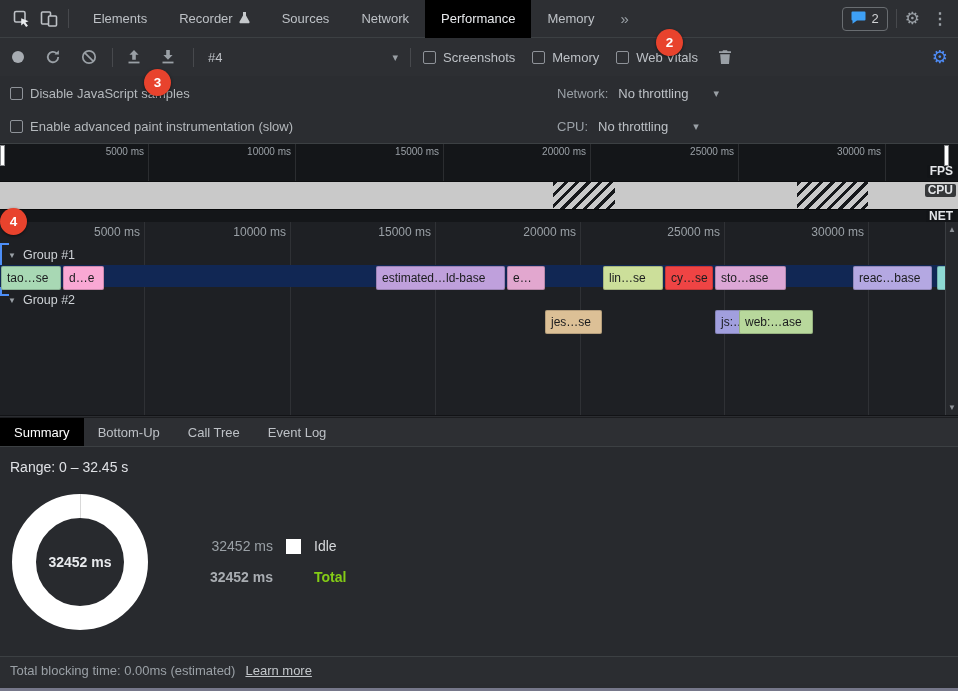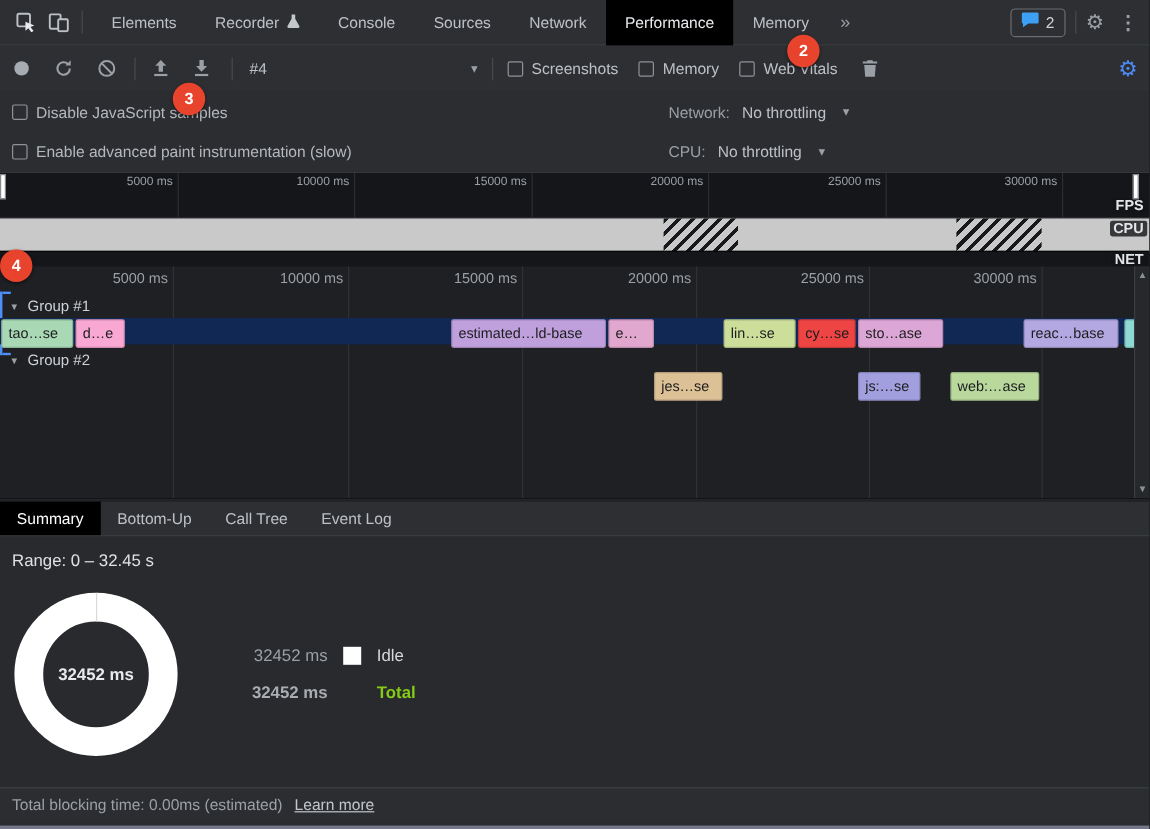--- a/index.html
+++ b/index.html
@@ -27,21 +27,21 @@
   .session{display:flex;align-items:center;justify-content:space-between;width:190px;font-size:13px;color:#bdc1c6;cursor:pointer;}
   .caret{font-size:11px;color:#9aa0a6;}
   .cbwrap{display:flex;align-items:center;gap:7px;font-size:13px;color:#bdc1c6;cursor:pointer;white-space:nowrap;}
   .cbox{width:13px;height:13px;border:1.5px solid #8f9399;border-radius:2px;box-sizing:border-box;flex:none;}
 
   
   .optrow{background:#2b2d31;display:flex;align-items:center;}
   #opt1{top:76px;height:34px;}
   #opt2{top:110px;height:33px;}
   .throttle{position:absolute;left:557px;display:flex;align-items:center;gap:10px;font-size:13px;color:#9aa0a6;}
-  .throttle .val{color:#bdc1c6;display:flex;align-items:center;gap:14px;cursor:pointer;}
+  .throttle .val{color:#bdc1c6;display:flex;align-items:center;gap:25px;cursor:pointer;}
   .optrow .cbwrap{margin-left:10px;color:#b4b8bc;}
 
   
   #overview{top:143px;height:79px;background:#141619;border-top:1px solid #3c4043;}
   .ov-ruler{position:absolute;left:0;top:0;width:958px;height:37px;}
   .ov-ruler .tick{position:absolute;top:0;height:37px;border-left:1px solid rgba(255,255,255,.10);}
   .ov-ruler .tick span{position:absolute;top:2px;right:5px;font-size:10px;color:#9aa0a6;white-space:nowrap;}
   .cpuband{position:absolute;top:37px;left:0;width:958px;height:28px;background:#c9c9c9;border-top:1px solid #0c0d0f;}
   .hatch{position:absolute;top:0;height:100%;background:repeating-linear-gradient(135deg,#16181b 0px,#16181b 3px,rgba(0,0,0,0) 3px,rgba(0,0,0,0) 8px);}
   .netband{position:absolute;top:65px;left:0;width:958px;height:14px;background:#141619;border-top:1px solid #060708;}
@@ -121,23 +121,20 @@
       <div class="tab">
           <span>Elements</span>
         </div>
       <div class="tab">
         <span>Recorder</span>
         <span><svg width="11" height="13" viewBox="0 0 11 13">
               <path d="M4 1 h3 v3.6 l3.4 6 a1.1 1.1 0 0 1 -1 1.7 H1.6 a1.1 1.1 0 0 1 -1 -1.7 L4 4.6 Z" fill="#c5c8cb"></path>
             </svg></span>
       </div>
       <div class="tab">
-          <span>Console</span>
-        </div>
-      <div class="tab">
           <span>Sources</span>
         </div>
       <div class="tab">
           <span>Network</span>
         </div>
       <div class="tab active">
           <span>Performance</span>
         </div>
       <div class="tab">
           <span>Memory</span>
@@ -330,21 +327,21 @@
       <span class="tri">▼</span>
       <span>Group #2</span>
     </div>
     <div class="track" style="top:87px">
         <div class="flamebar" style="left: 545px; width: 57px; background: rgb(220, 192, 150);">
           <span>jes…se</span>
         </div>
         <div class="flamebar" style="left: 715px; width: 52px; background: rgb(161, 159, 222);">
           <span>js:…se</span>
         </div>
-        <div class="flamebar" style="left: 792px; width: 74px; background: rgb(184, 216, 156);">
+        <div class="flamebar" style="left: 739px; width: 74px; background: rgb(184, 216, 156);">
           <span>web:…ase</span>
         </div>
       </div>
     <div class="sbar">
       <span>▲</span>
       <span>▼</span>
     </div>
   </section>
 
   <section id="bottomtabs">

